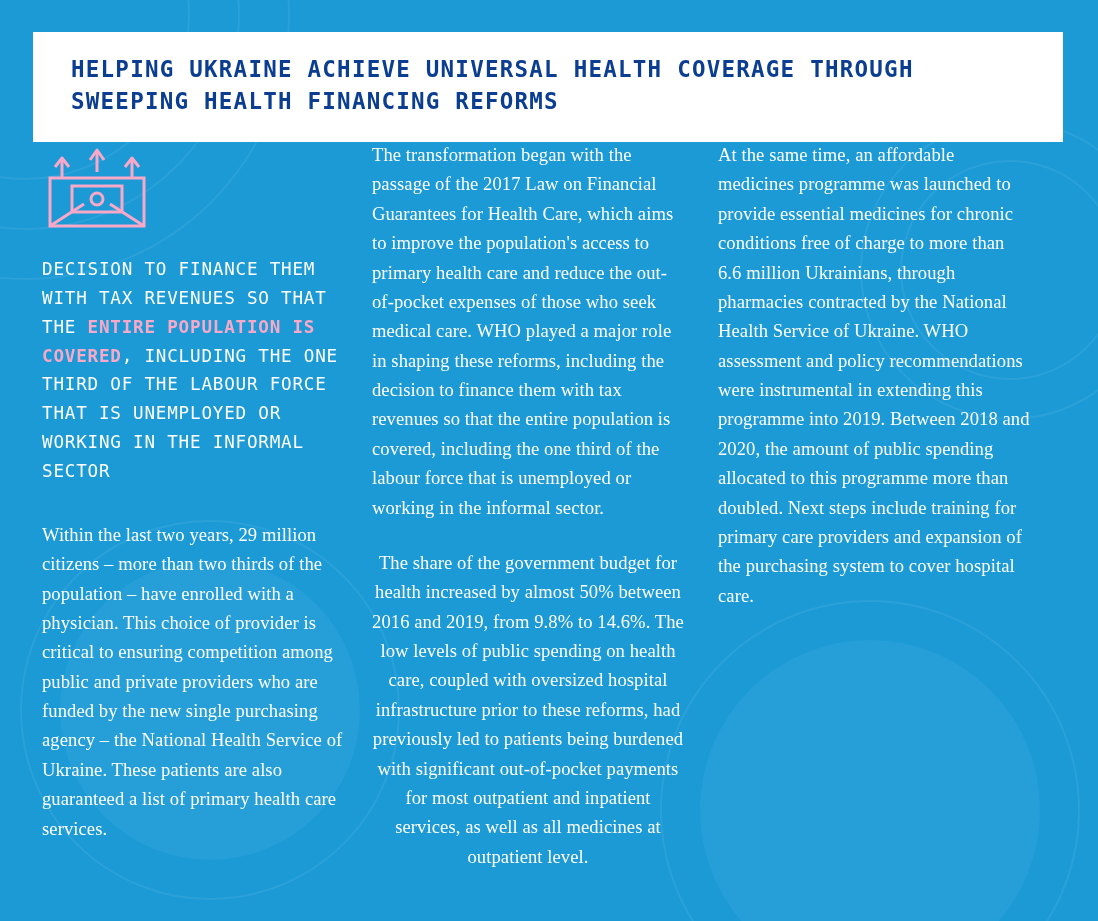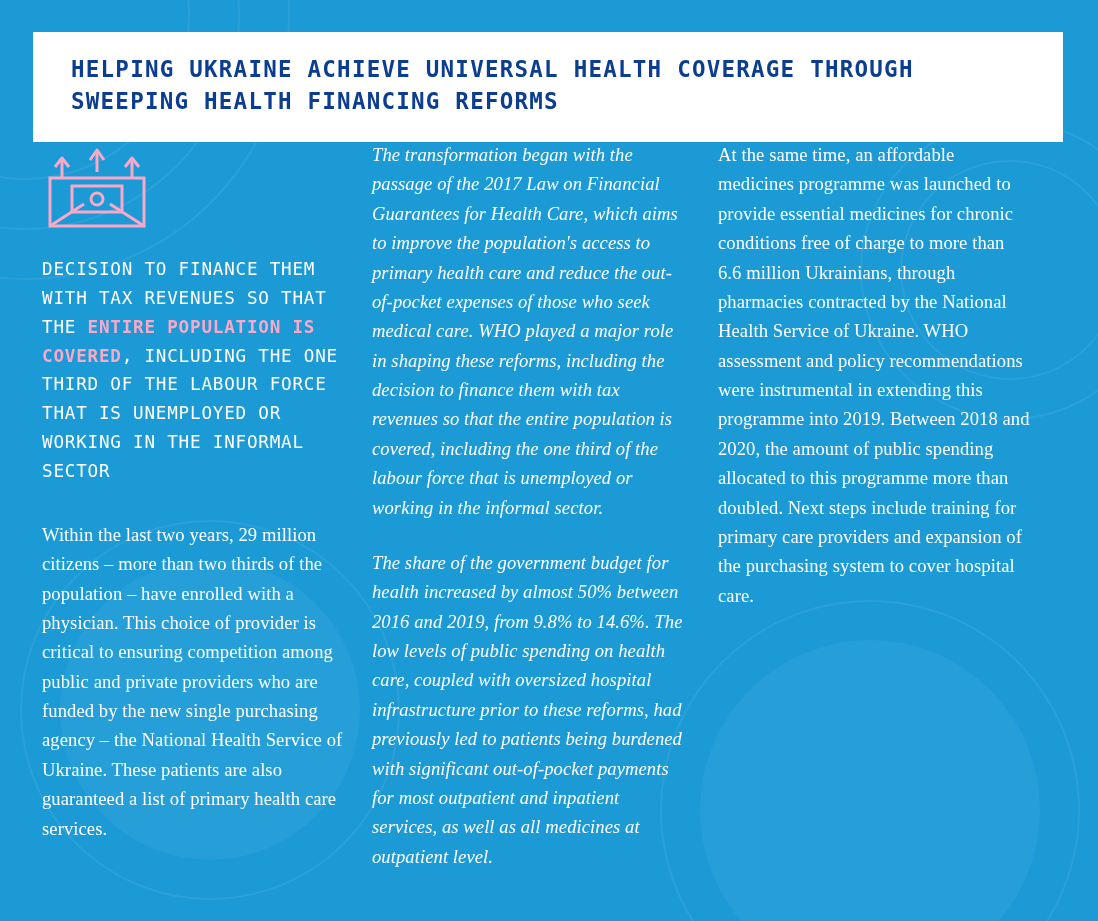--- a/index.html
+++ b/index.html
@@ -59,21 +59,21 @@
   
   .columns {
     position: absolute;
     left: 28px;
     top: 140px;
     width: 1042px;
     display: flex;
     gap: 30px;
   }
   .col { width: 314px; }
-  .col.col-mid { width: 316px; font-style: italic; }
+  .col.col-mid { width: 316px; }
   .col.col-right { width: 316px; }
 
   
   .icon-wrap {
     margin: 8px 0 22px 14px;
     width: 110px;
     height: 85px;
   }
 
   
@@ -94,21 +94,21 @@
 
   
   .body-text {
     color: #ffffff;
     font-family: "Liberation Serif", serif;
     font-size: 18.6px;
     line-height: 1.58;
     letter-spacing: 0.004em;
   }
   .col-left .body-text { margin-left: 14px; width: 314px; margin-top: 19px; }
-  .body-text + .body-text { margin-top: 26px; }
+  .body-text + .body-text { margin-top: 26px; text-align: center; }
   .col-mid .body-text, .col-right .body-text { width: 312px; }
 </style>
 </head>
 <body>
 
 <div class="page">
 
   <div class="bg-rings">
     <div class="ring" style="left:-140px; top:-150px; width:330px; height:330px;"></div>
     <div class="ring" style="left:-190px; top:-200px; width:430px; height:430px;"></div>

